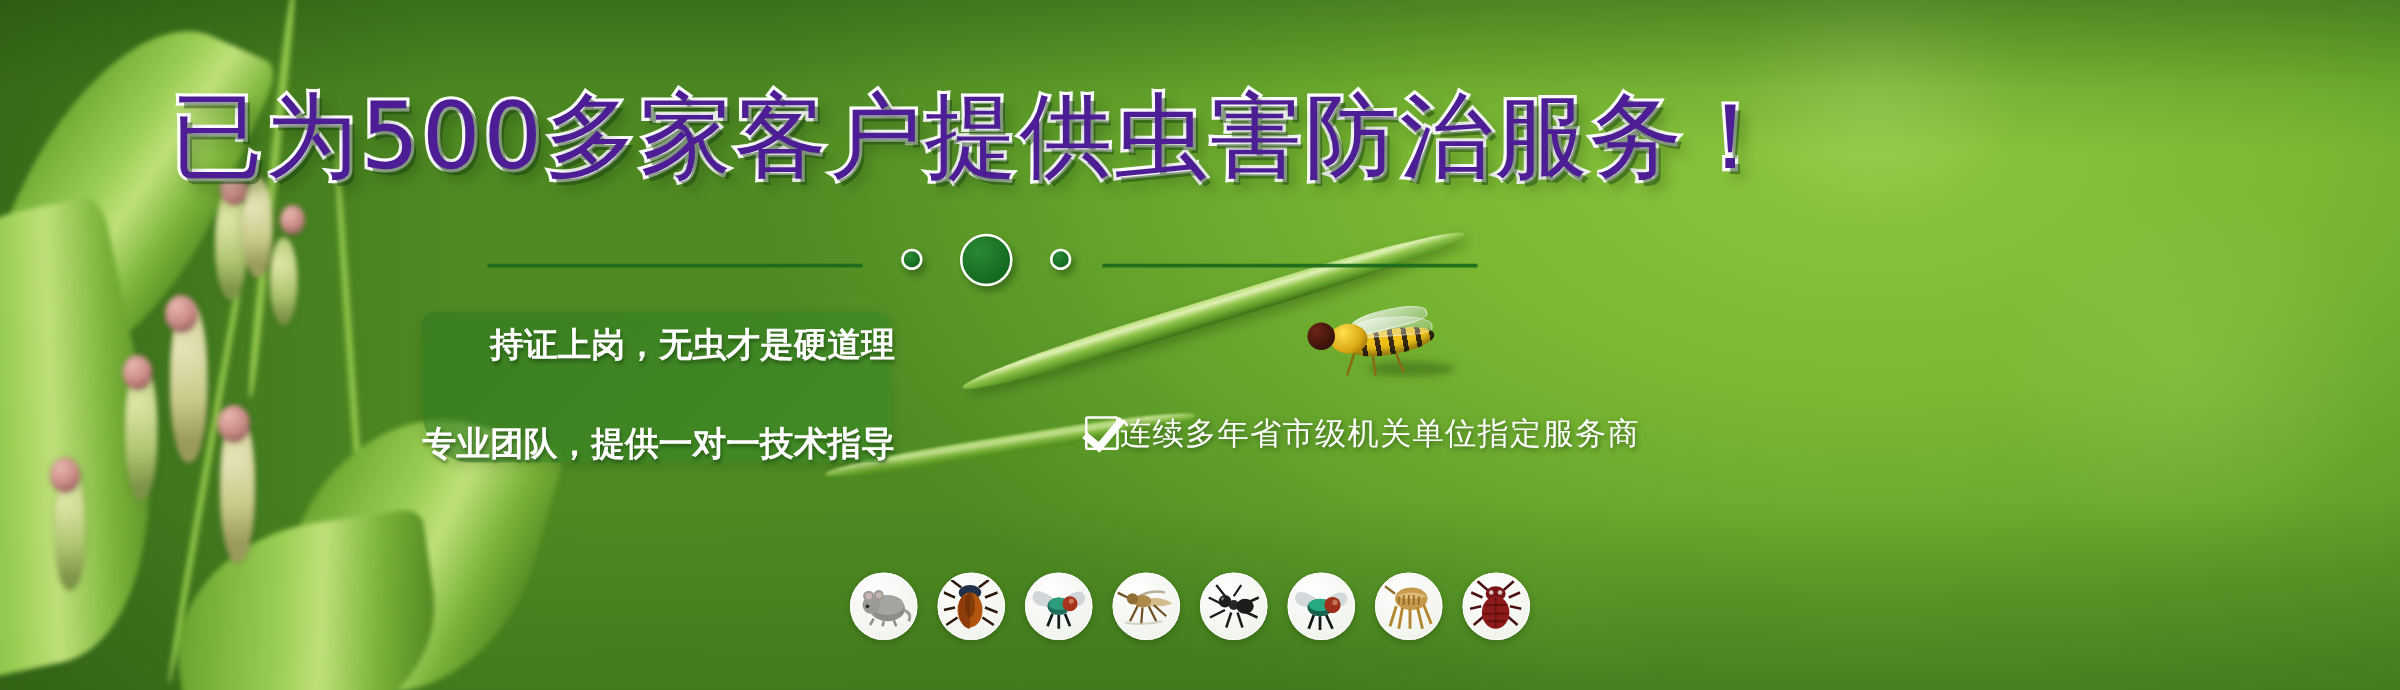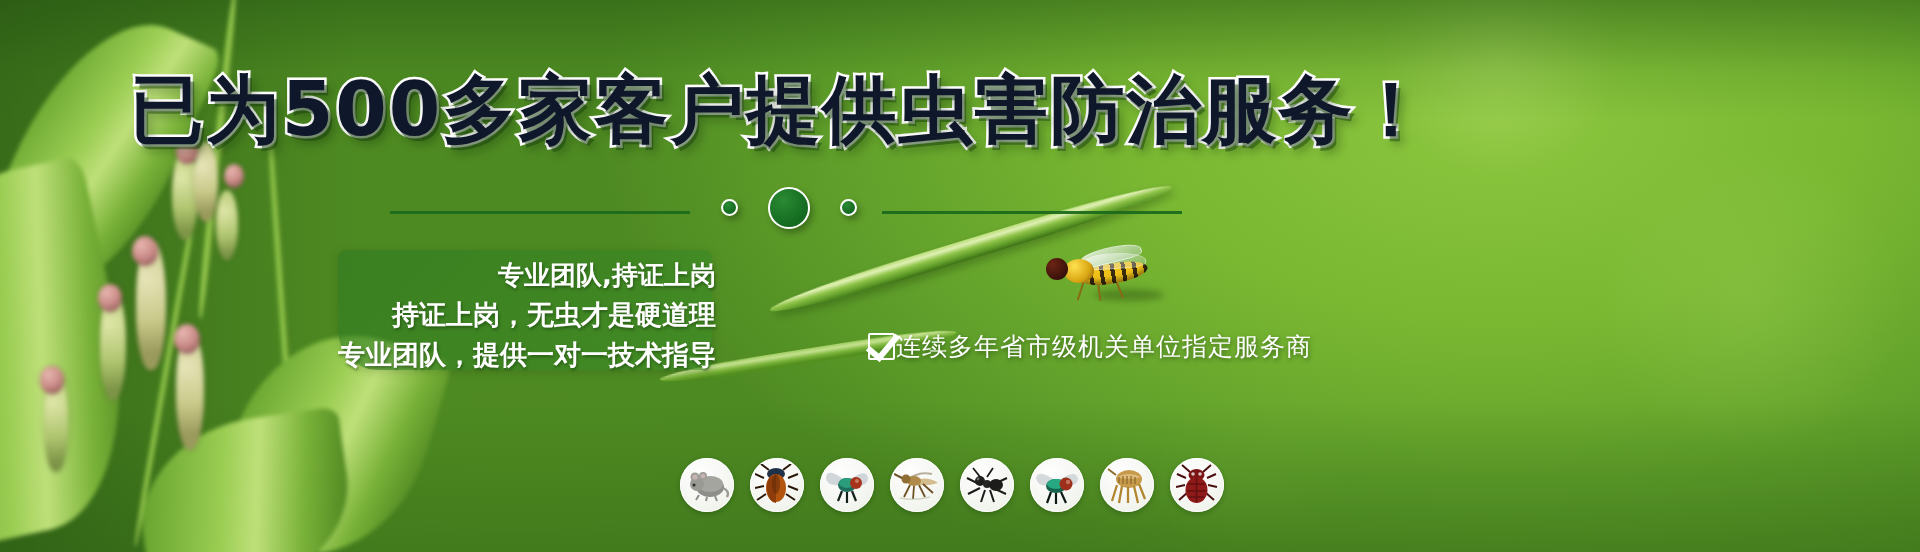--- a/index.html
+++ b/index.html
@@ -130,24 +130,24 @@
     position:absolute; left:54px; top:44px; width:70px; height:12px;
     background:rgba(30,60,10,.35); border-radius:50%; filter:blur(3px);
   }
 
   
   .headline {
     position:absolute; left:0; top:72px; width:1560px;
     text-align:center;
     font-size:74px;
     line-height:1;
-    font-weight:bold;
+    font-weight:normal;
     letter-spacing:2px;
     white-space:nowrap;
-    color:#0f172a;
+    color:#4c1d95;
     font-family:"DejaVu Sans", sans-serif;
     -webkit-text-stroke:5px #ffffff;
     paint-order:stroke fill;
     text-shadow:
       4px 5px 0 rgba(20,60,12,.45),
       7px 8px 10px rgba(20,50,10,.35);
   }
 
   
   .divider {
@@ -281,21 +281,20 @@
   <div class="headline">已为500多家客户提供虫害防治服务！</div>
 
   <div class="divider"></div>
   <div class="dot d1"></div>
   <div class="dot d2"></div>
   <div class="dot d3"></div>
   <div class="divider right"></div>
 
   <div class="feature-box"></div>
   <div class="feature-lines">
-    <div class="fl l1">专业团队,持证上岗</div>
     <div class="fl l2">持证上岗，无虫才是硬道理</div>
     <div class="fl l3">专业团队，提供一对一技术指导</div>
   </div>
 
   <div class="bullets">
     <div class="bullet">
       <span class="chk"></span>
       <span class="btxt">连续多年省市级机关单位指定服务商</span>
     </div>
   </div>

